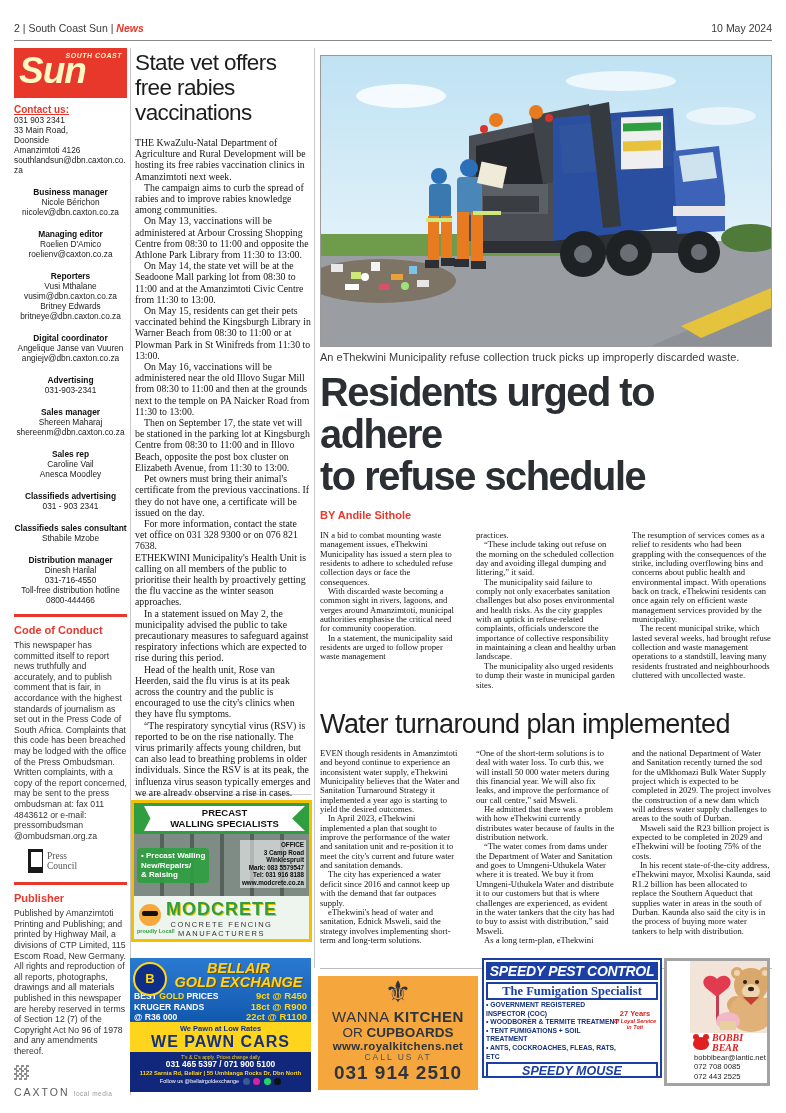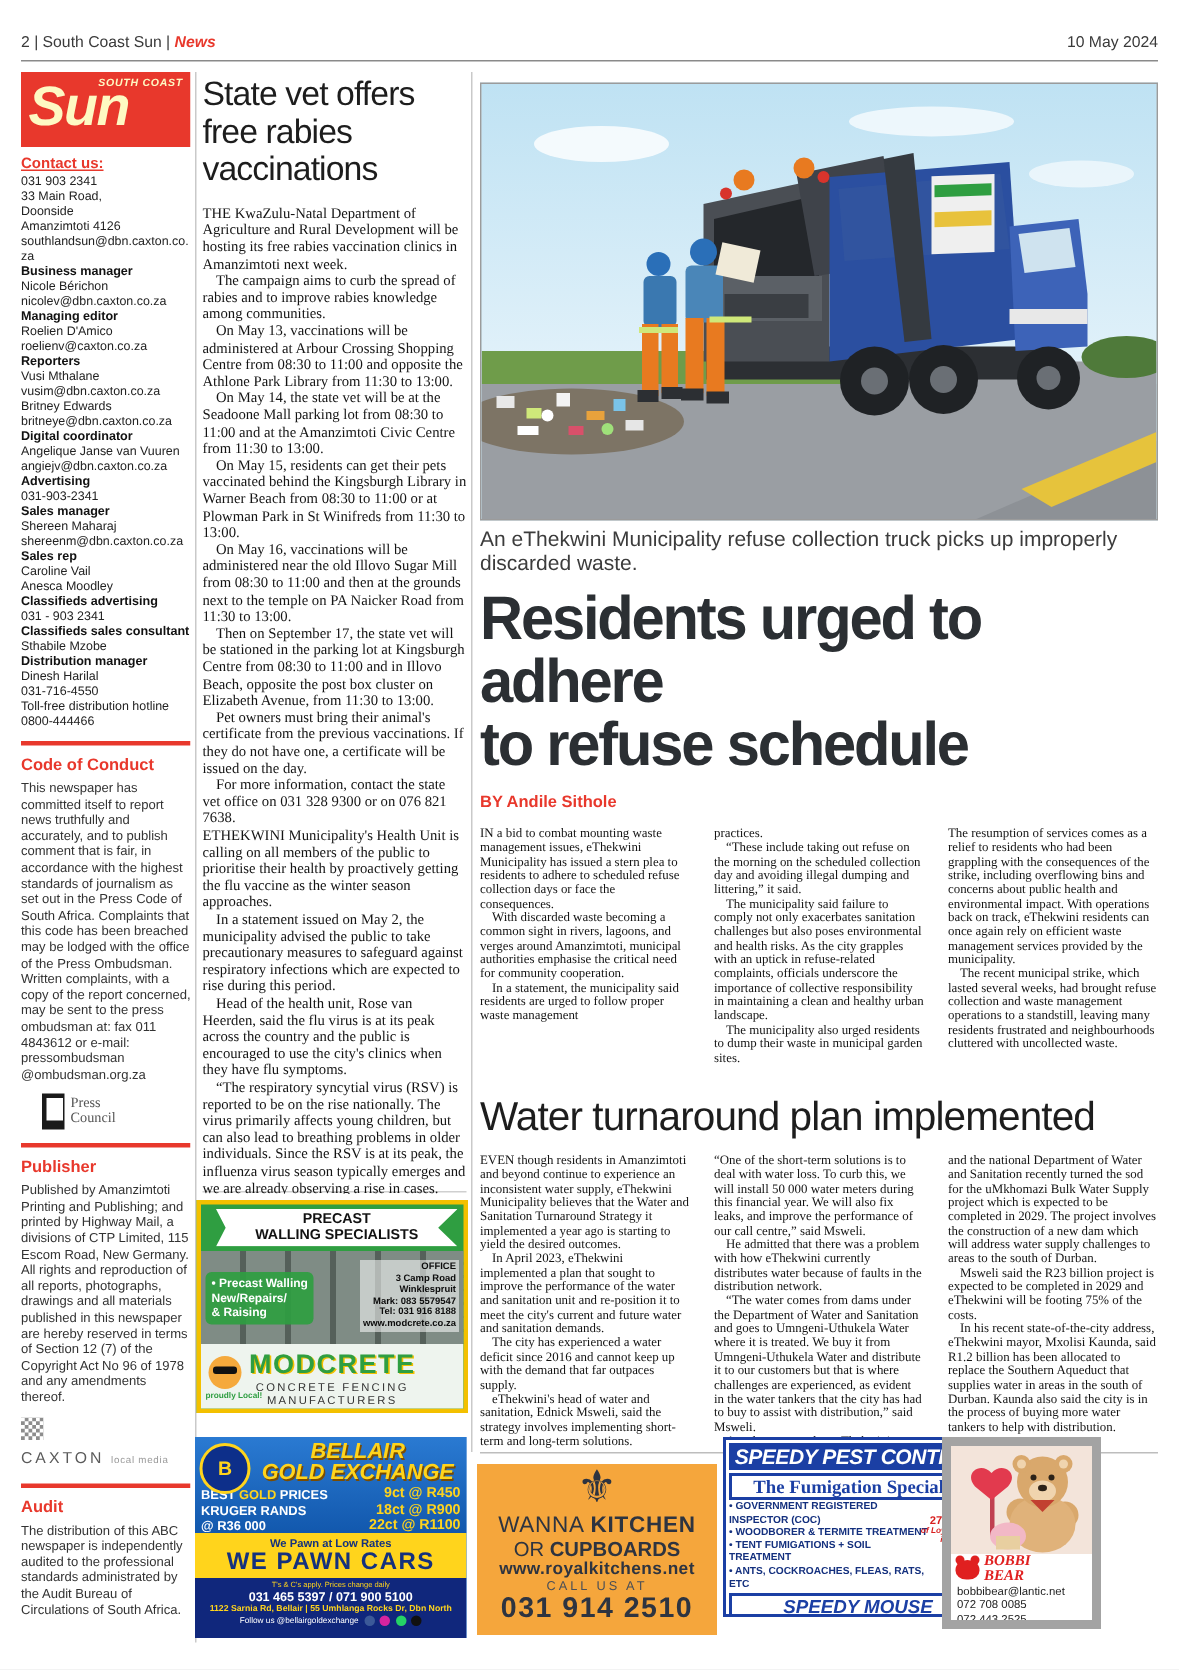--- a/index.html
+++ b/index.html
@@ -15,21 +15,21 @@
   .vrule{position:absolute;width:1px;background:#c9c9c9;}
   .hrule{position:absolute;height:1px;background:#bdbdbd;}
   
   #sidebar{position:absolute;left:14px;top:48px;width:113px;height:1055px;overflow:hidden;}
   .sun-logo{position:relative;width:113px;height:50px;background:#e8382c;color:#fef9c3;}
   .sun-logo .small{position:absolute;top:4px;right:5px;font-size:7px;font-weight:bold;font-style:italic;letter-spacing:.5px;}
   .sun-logo .big{position:absolute;left:5px;top:2px;font-size:37px;font-weight:900;font-style:italic;letter-spacing:-1px;}
   .sb-red{color:#e8382c;font-weight:bold;text-decoration:underline;}
   .contact-head{font-size:10px;margin-top:6px;}
   .sb-line{font-size:8.3px;line-height:10px;color:#222;word-wrap:break-word;}
-  .sb-block{margin-top:0;}
+  .sb-block{margin-top:12px;text-align:center;}
   .sb-label{font-size:8.4px;font-weight:bold;line-height:10px;color:#111;}
   .sb-rule{height:3px;background:#e8382c;margin:9px 0 7px 0;border:0;}
   .sb-heading{font-size:11px;color:#e8382c;font-weight:bold;margin:2px 0 4px 0;}
   .sb-body{font-size:8.7px;line-height:10.6px;color:#333;}
   .presscouncil{display:flex;align-items:center;gap:4px;margin:8px 0 0 14px;}
   .pc-icon{width:11px;height:15px;border:3px solid #1a1a1a;border-right-width:1px;border-bottom-width:6px;}
   .pc-text{font-family:"Liberation Serif",serif;font-size:9.5px;line-height:10px;color:#555;}
   .caxton{margin-top:8px;}
   .cx-icon{width:15px;height:15px;background:repeating-conic-gradient(#8d8d8d 0% 25%, #ffffff 0% 50%) 0 0/5px 5px;margin-bottom:2px;}
   .cx-text{font-size:10.5px;letter-spacing:2px;color:#5a5a5a;}
@@ -37,21 +37,21 @@
   
   #midcol{position:absolute;left:135px;top:50px;width:176px;height:746px;overflow:hidden;}
   .art-h2{font-size:22.5px;line-height:25px;font-weight:400;letter-spacing:-.6px;color:#1d1d1d;margin:0 0 12px 0;}
   .art-h3{font-size:21px;line-height:23px;font-weight:400;letter-spacing:-.5px;color:#1d1d1d;margin:16px 0 10px 0;}
   .serif-body{font-family:"Liberation Serif",serif;font-size:9.8px;line-height:11.2px;color:#141414;}
   .serif-body p{margin:0;text-indent:9px;}
   .serif-body p:first-child{text-indent:0;}
   
   #rightsec{position:absolute;left:320px;top:48px;width:452px;}
   .photo-frame{margin-top:7px;width:450px;height:290px;border:1px solid #9b9b9b;overflow:hidden;background:#cde9f5;}
-  .caption{font-size:14px;color:#3c3c3c;margin:4px 0 2px 0;}
+  .caption{font-size:11px;color:#3c3c3c;margin:4px 0 2px 0;}
   .main-head{font-size:41px;line-height:42px;font-weight:800;letter-spacing:-1.5px;color:#2b2f33;margin:8px 0 0 0;
              transform:scaleX(.97);transform-origin:left;}
   .byline{font-size:11px;font-weight:bold;color:#e8382c;margin:12px 0 0 0;}
   .ncols{display:flex;gap:16px;margin-top:10px;}
   .ncol{flex:1;font-family:"Liberation Serif",serif;font-size:8.6px;line-height:9.35px;color:#141414;overflow:hidden;}
   .ncol p{margin:0;text-indent:8px;}
   .ncol p:first-child{text-indent:0;}
   .refuse-cols{height:168px;}
   .water-cols{height:272px;}
   .water-head{font-size:27px;line-height:30px;font-weight:400;letter-spacing:-.6px;color:#1d1d1d;margin:10px 0 0 0;}
@@ -113,21 +113,21 @@
           font-weight:bold;color:#1b3fa4;font-size:12.5px;line-height:14px;}
   .sp-bullets{position:relative;margin-top:1px;}
   .sp-bullet{font-size:6.8px;font-weight:800;color:#14307e;line-height:8.6px;}
   .sp-bullet:before{content:"• ";}
   .sp-years{position:absolute;right:0;top:9px;width:46px;text-align:center;color:#d81f1f;}
   .sp-years .n{font-size:7.5px;font-weight:900;line-height:8px;}
   .sp-years .t{font-size:5.5px;font-style:italic;font-weight:700;line-height:6px;}
   .sp-mouse{border:2px solid #1b3fa4;margin-top:1px;text-align:center;font-style:italic;font-weight:900;
             color:#1b3fa4;font-size:12.5px;line-height:14px;}
   
-  #ad-bobbi{left:628px;top:958px;width:106px;height:128px;background:#fff;border:6px solid #a3a3a3;overflow:hidden;}
+  #ad-bobbi{left:664px;top:958px;width:106px;height:128px;background:#fff;border:3px solid #a3a3a3;overflow:hidden;padding-left:23px;}
   .bb-img{width:100%;height:72px;background:#f3e4da;}
   .bb-logo-row{display:flex;align-items:center;gap:3px;padding:0 3px;}
   .bb-icon{width:16px;height:13px;border-radius:50% 50% 45% 45%;background:#e02020;position:relative;flex:0 0 auto;}
   .bb-icon:before,.bb-icon:after{content:"";position:absolute;top:-3px;width:6px;height:6px;border-radius:50%;background:#e02020;}
   .bb-icon:before{left:0;} .bb-icon:after{right:0;}
   .bb-name{font-family:"Liberation Serif",serif;font-style:italic;font-weight:900;color:#e02020;font-size:10px;line-height:10px;}
   .bb-line{font-size:7.6px;line-height:9.3px;color:#222;padding-left:4px;}
   
 </style>
 </head>

